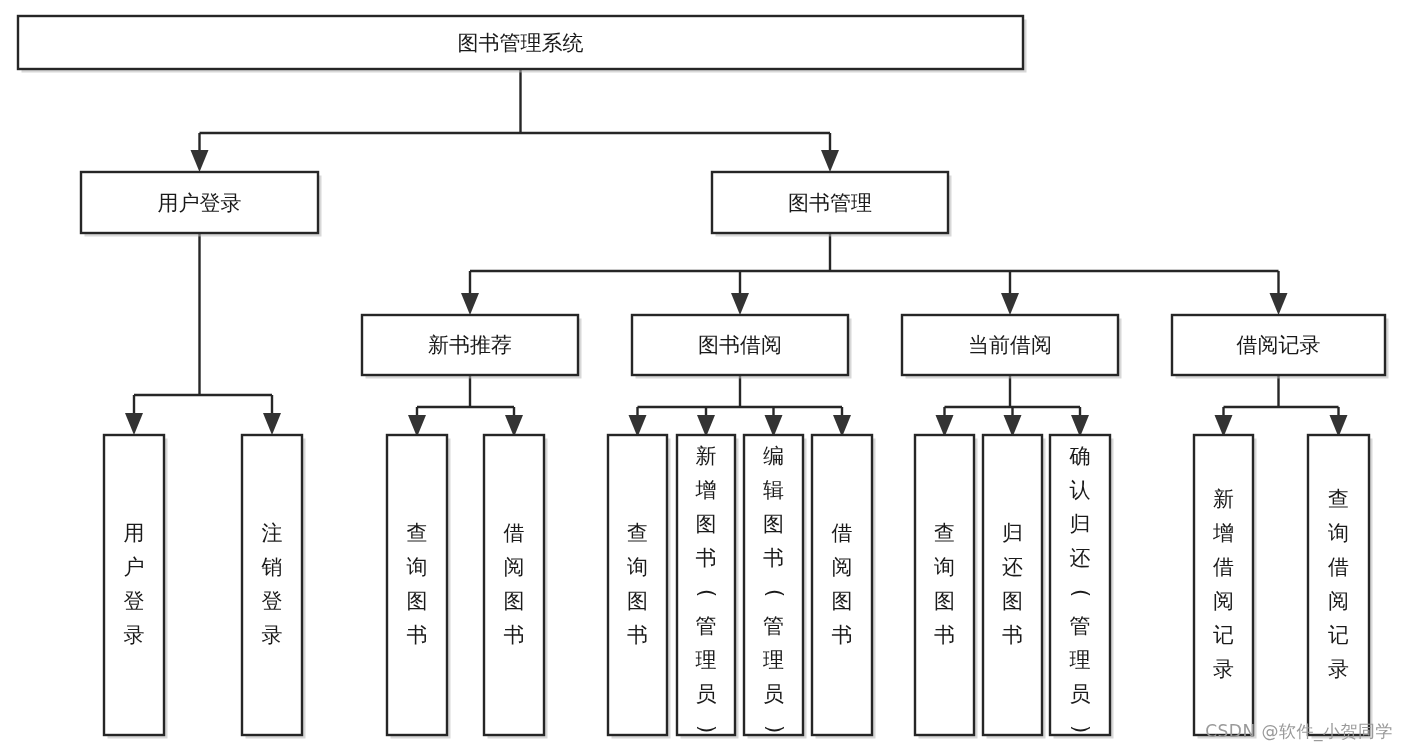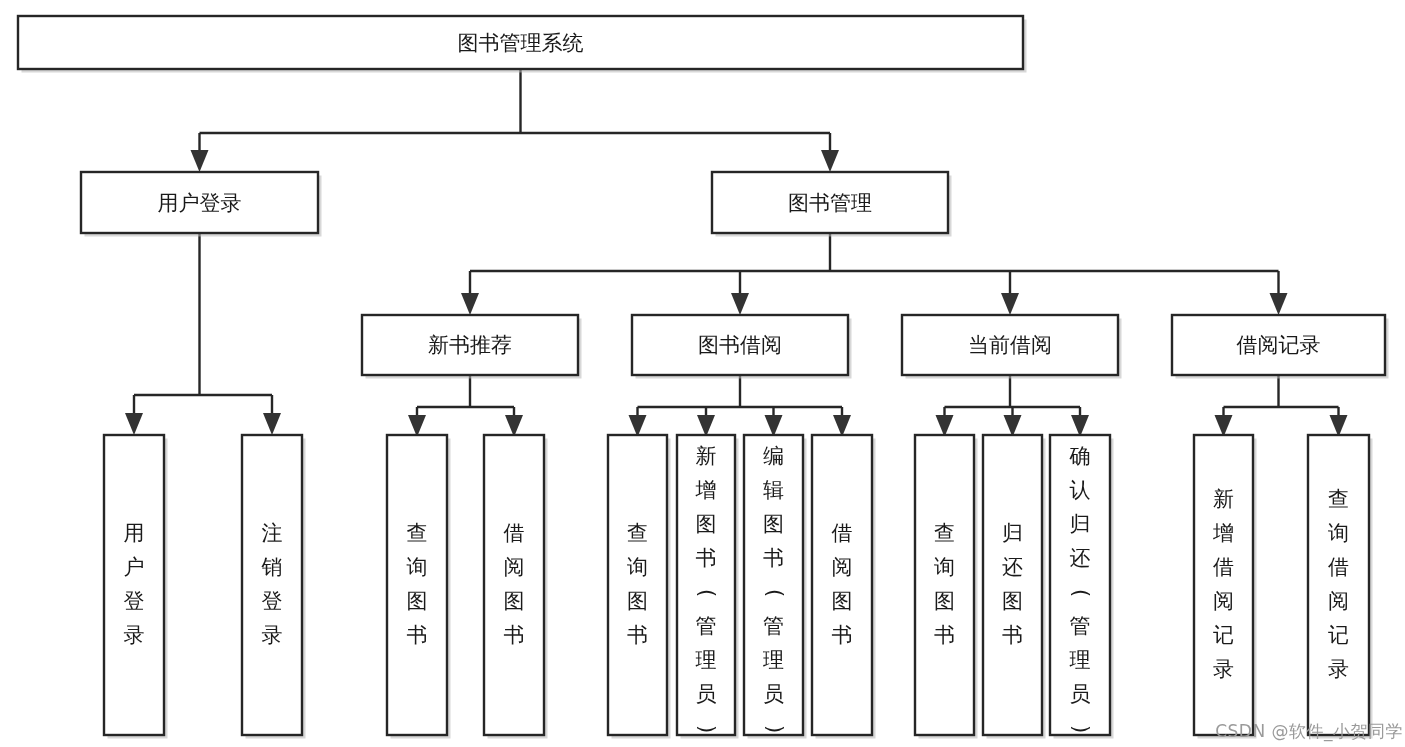--- a/index.html
+++ b/index.html
@@ -53,21 +53,21 @@
     dominant-baseline: middle;
   }
   .node-label-v {
     font-family: "DejaVu Sans", "Liberation Sans", sans-serif;
     font-size: 21px;
     fill: #1a1a1a;
     text-anchor: middle;
   }
   .watermark {
     position: absolute;
-    right: 2px;
+    right: 12px;
     bottom: 4px;
     font-family: "DejaVu Sans", "Liberation Sans", sans-serif;
     font-size: 17px;
     color: #9a9a9a;
     letter-spacing: 0.5px;
     white-space: nowrap;
     user-select: none;
   }
 </style>
 </head>

